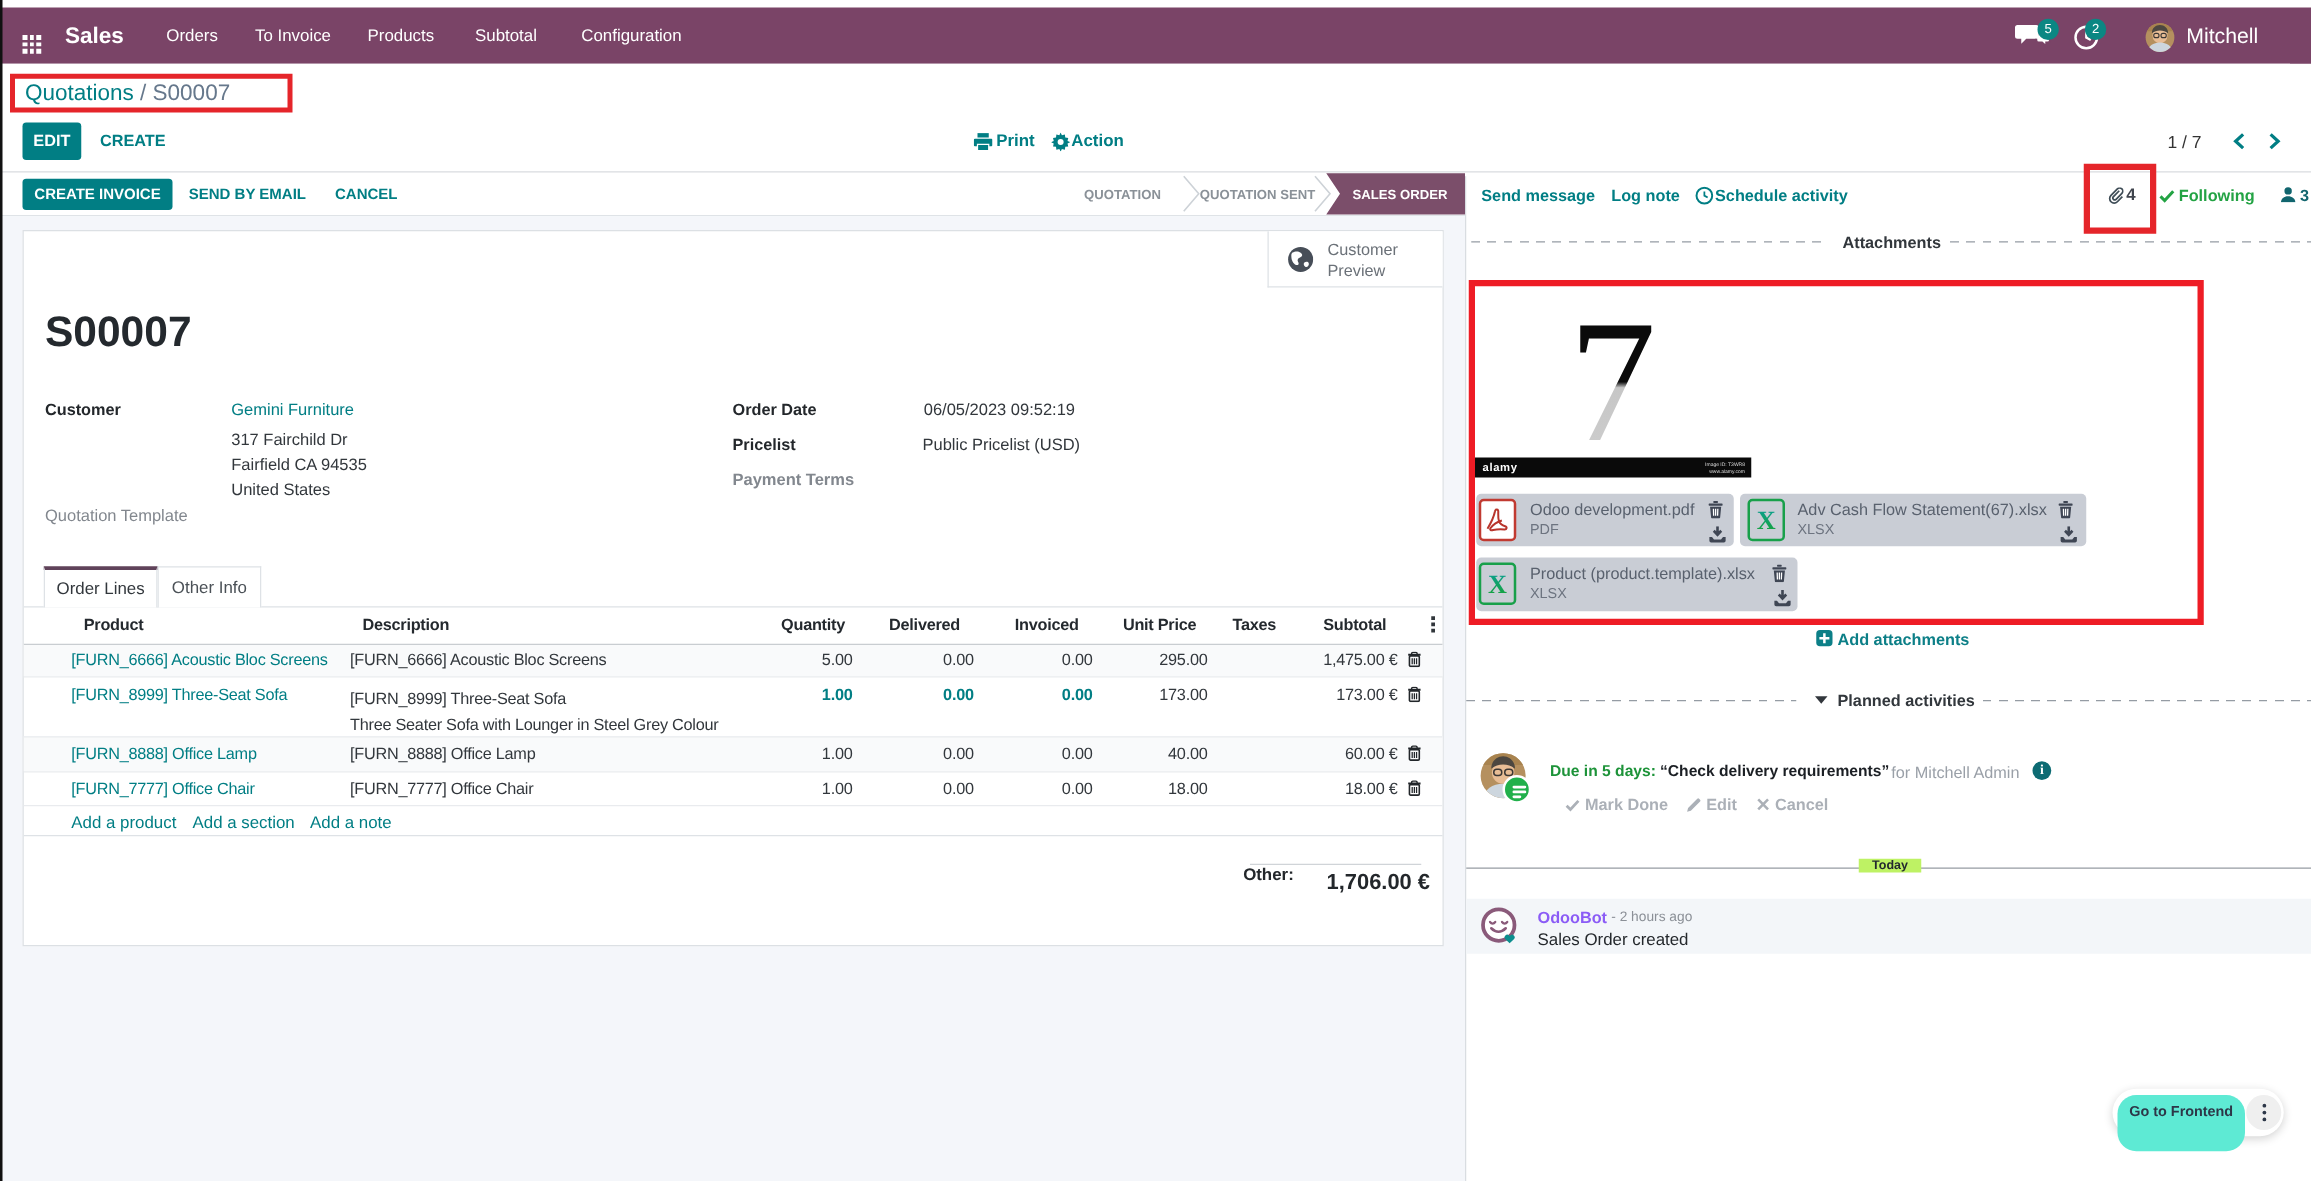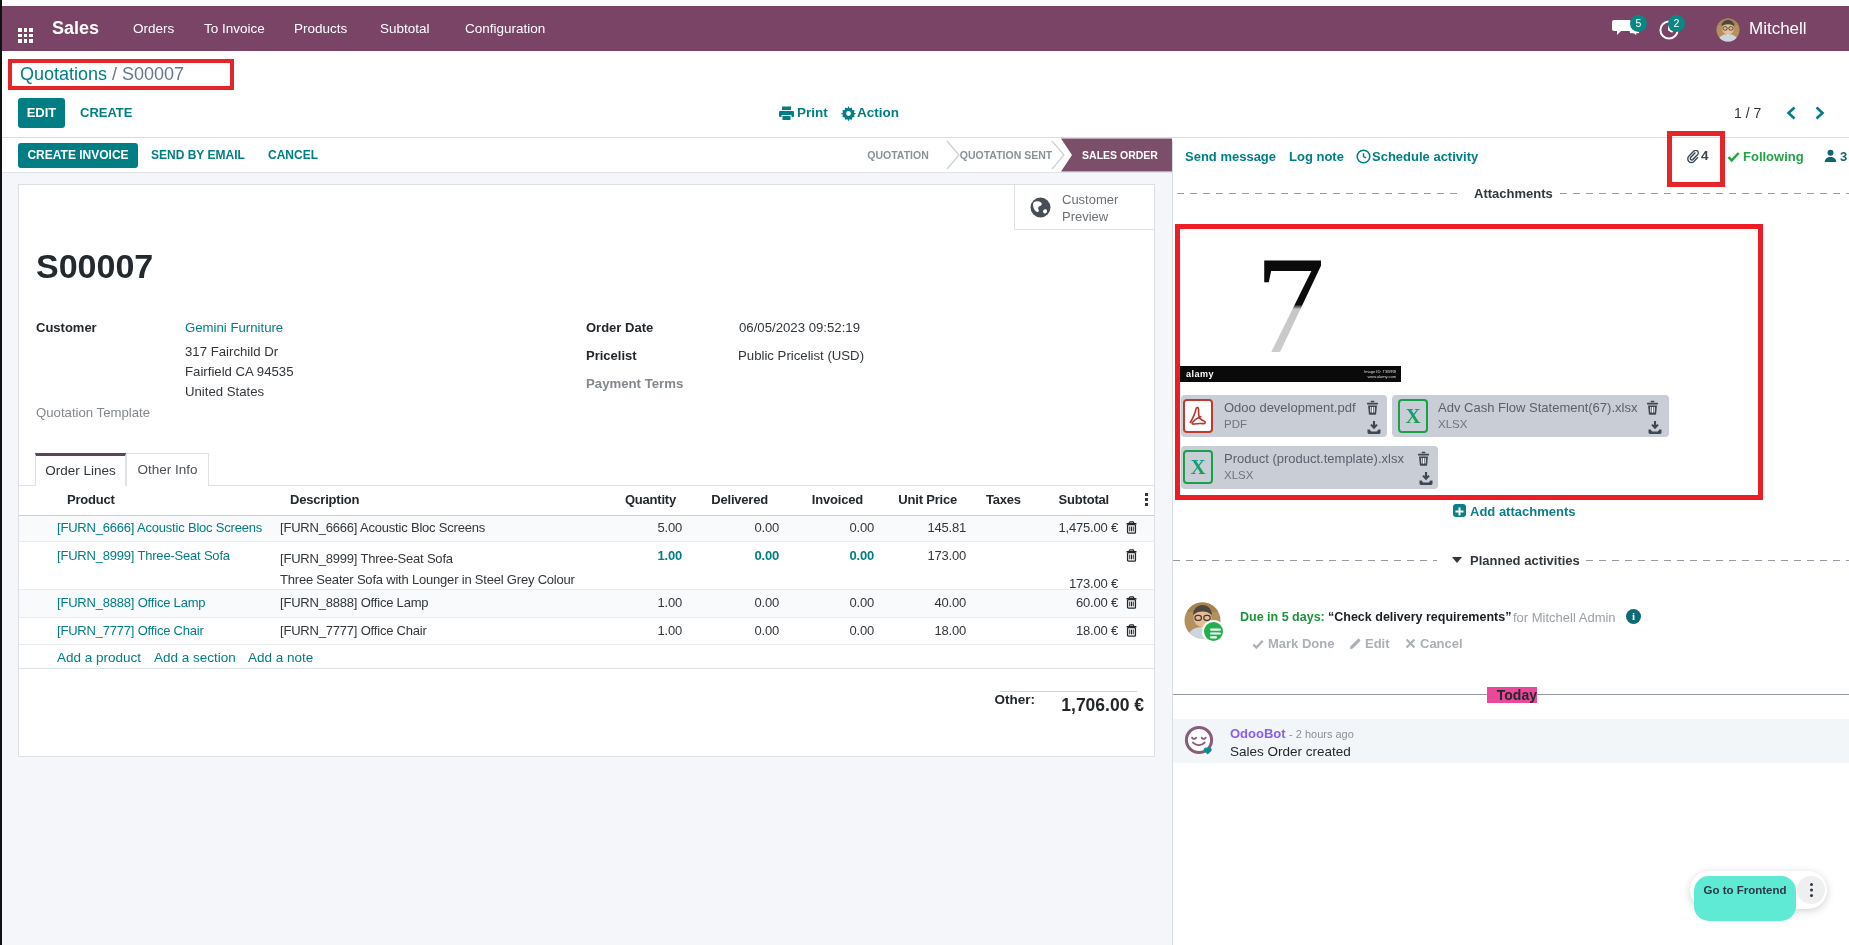--- a/index.html
+++ b/index.html
@@ -138,30 +138,30 @@
 <div class="tline" style="top:589px;"></div>
 <div class="tline" style="top:617px;"></div>
 <div class="tline" style="top:644px;"></div>
 <div class="tline" style="top:668px; background:#dee2e6;"></div>
 
 <div class="td prod" style="left:57px; top:520px;">[FURN_6666] Acoustic Bloc Screens</div>
 <div class="td" style="left:280px; top:520px;">[FURN_6666] Acoustic Bloc Screens</div>
 <div class="td num" style="right:1167px; top:520px;">5.00</div>
 <div class="td num" style="right:1070px; top:520px;">0.00</div>
 <div class="td num" style="right:975px; top:520px;">0.00</div>
-<div class="td num" style="right:883px; top:520px;">145.81</div>
+<div class="td num" style="right:883px; top:520px;">295.00</div>
 <div class="td num" style="right:731px; top:520px;">1,475.00 €</div>
 
 <div class="td prod" style="left:57px; top:548px;">[FURN_8999] Three-Seat Sofa</div>
 <div class="td" style="left:280px; top:548px; line-height:21px;">[FURN_8999] Three-Seat Sofa<br>Three Seater Sofa with Lounger in Steel Grey Colour</div>
 <div class="td num tealnum" style="right:1167px; top:548px;">1.00</div>
 <div class="td num tealnum" style="right:1070px; top:548px;">0.00</div>
 <div class="td num tealnum" style="right:975px; top:548px;">0.00</div>
 <div class="td num" style="right:883px; top:548px;">173.00</div>
-<div class="td num" style="right:731px; top:548px;margin-top:28px;">173.00 €</div>
+<div class="td num" style="right:731px; top:548px;">173.00 €</div>
 
 <div class="td prod" style="left:57px; top:595px;">[FURN_8888] Office Lamp</div>
 <div class="td" style="left:280px; top:595px;">[FURN_8888] Office Lamp</div>
 <div class="td num" style="right:1167px; top:595px;">1.00</div>
 <div class="td num" style="right:1070px; top:595px;">0.00</div>
 <div class="td num" style="right:975px; top:595px;">0.00</div>
 <div class="td num" style="right:883px; top:595px;">40.00</div>
 <div class="td num" style="right:731px; top:595px;">60.00 €</div>
 
 <div class="td prod" style="left:57px; top:623px;">[FURN_7777] Office Chair</div>
@@ -224,21 +224,21 @@
 <div class="sechead" style="left:1470px; top:553px;">Planned activities</div>
 <div class="abs" style="left:1452px; top:557px; width:0; height:0; border-left:5px solid transparent; border-right:5px solid transparent; border-top:6px solid #32373c;"></div>
 <div class="abs b" style="left:1240px; top:610px; font-size:12.5px; color:#1d9339;">Due in 5 days:</div>
 <div class="abs b" style="left:1328px; top:610px; font-size:12.5px; color:#1b1f24;">“Check delivery requirements”</div>
 <div class="abs" style="left:1513px; top:610px; font-size:13px; color:#9aa0a8;">for Mitchell Admin</div>
 <div class="gray-act" style="left:1268px; top:636px;">Mark Done</div>
 <div class="gray-act" style="left:1365px; top:636px;">Edit</div>
 <div class="gray-act" style="left:1420px; top:636px;">Cancel</div>
 
 <div class="abs" style="left:1173px; top:694px; width:676px; height:1px; background:#969ca3;"></div>
-<div class="abs b" style="left:1487px; top:687px; width:50px; background:#ec4899; text-align:right; font-size:14px; color:#24292e;">Today</div>
+<div class="abs b" style="left:1487px; top:687px; width:50px; background:#bef264; text-align:center; font-size:10px; color:#24292e;">Today</div>
 
 <div class="abs" style="left:1173px; top:719px; width:676px; height:44px; background:#f3f6f9;"></div>
 <div class="abs b" style="left:1230px; top:726px; font-size:13px; color:#8b5cf6;">OdooBot</div>
 <div class="abs" style="left:1289px; top:728px; font-size:11px; color:#8b9097;">- 2 hours ago</div>
 <div class="abs" style="left:1230px; top:744px; font-size:13.5px; color:#24282c;">Sales Order created</div>
 
 <div class="abs" style="left:1690px; top:871px; width:137px; height:38px; background:#fff; border-radius:19px; box-shadow:0 2px 8px rgba(0,0,0,0.18);"></div>
 <div class="abs" style="left:1694px; top:876px; width:102px; height:45px; background:#5eead4; border-radius:15px; text-align:center; line-height:29px; font-size:11.5px; font-weight:bold; color:#2d3748;">Go to Frontend</div>
 <div class="abs" style="left:1797px; top:876px; width:28px; height:28px; background:#efefef; border-radius:50%;"></div>
 

